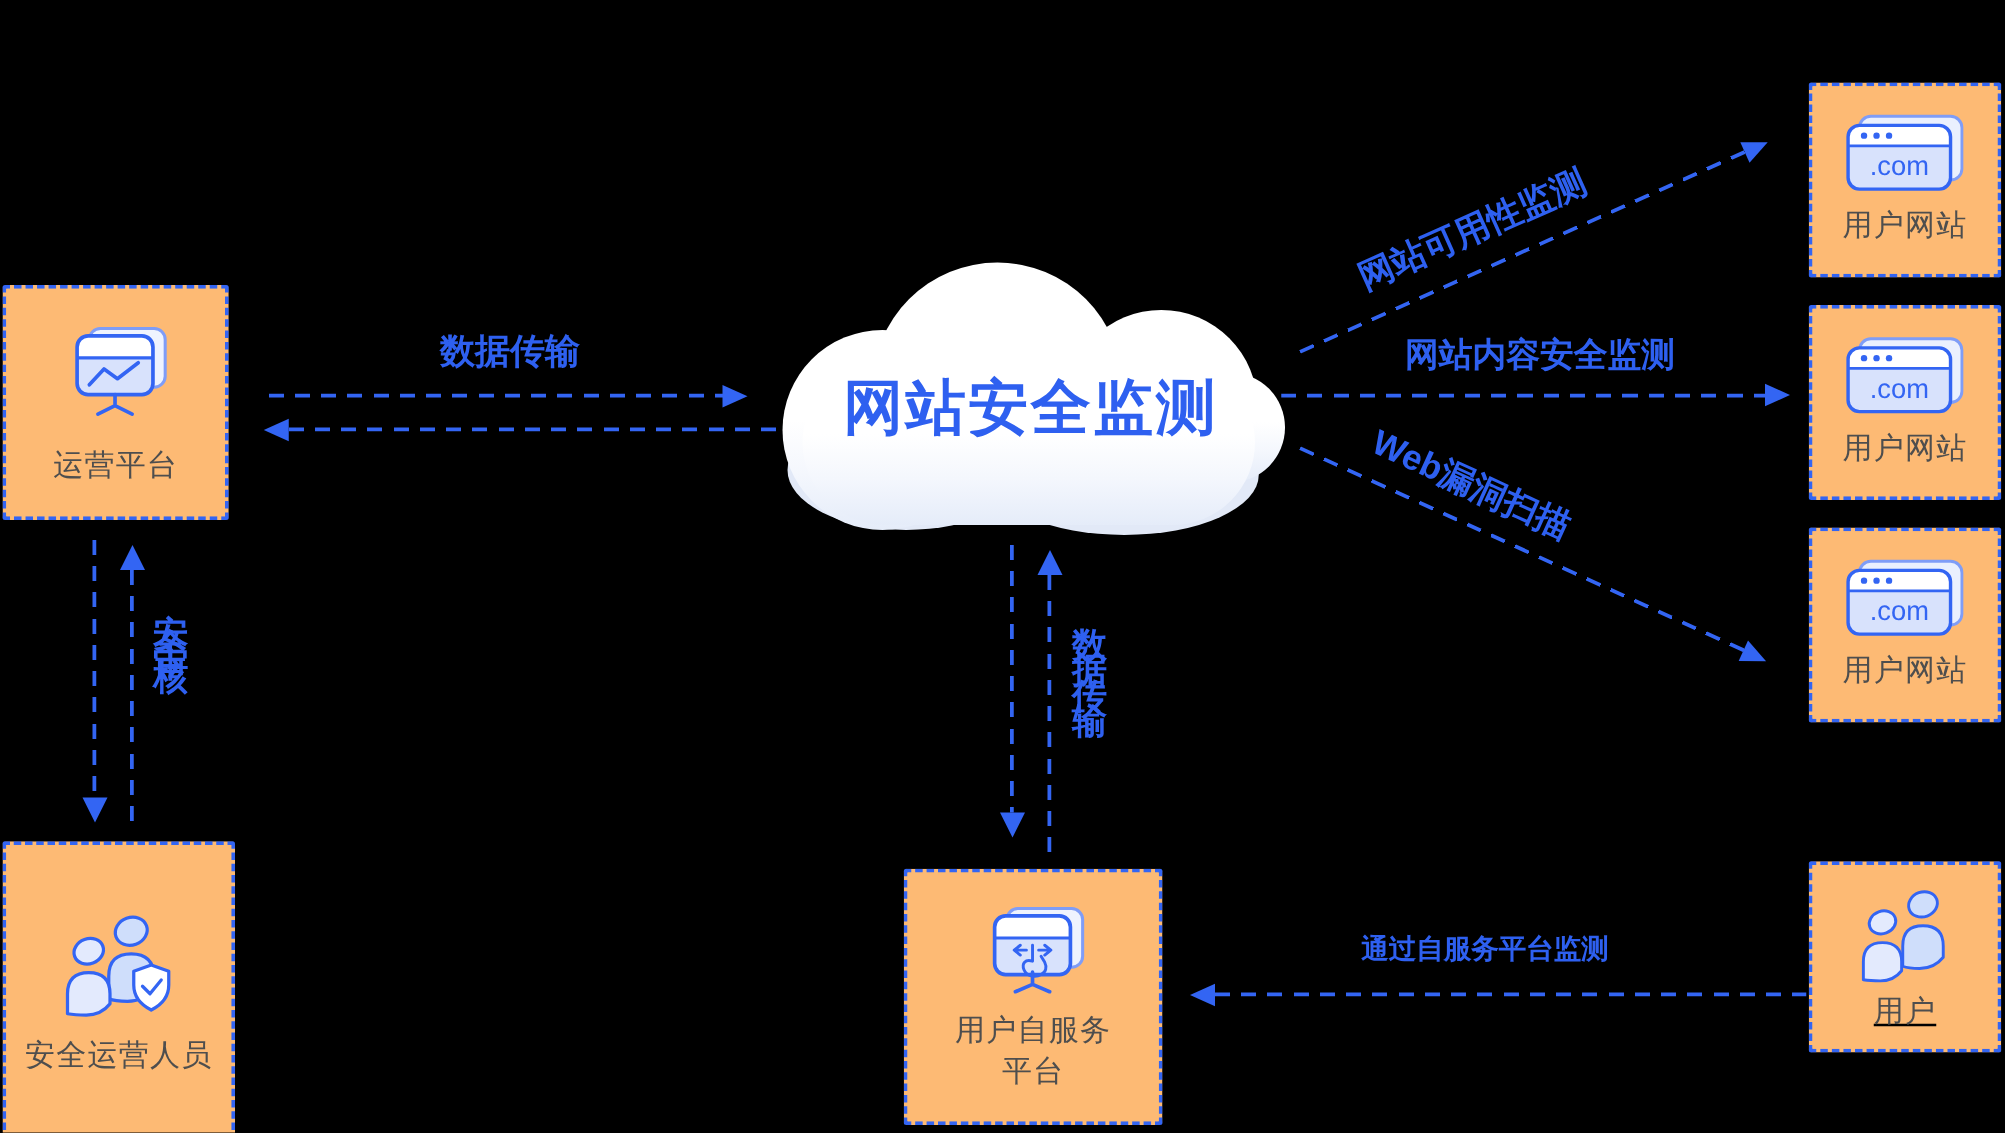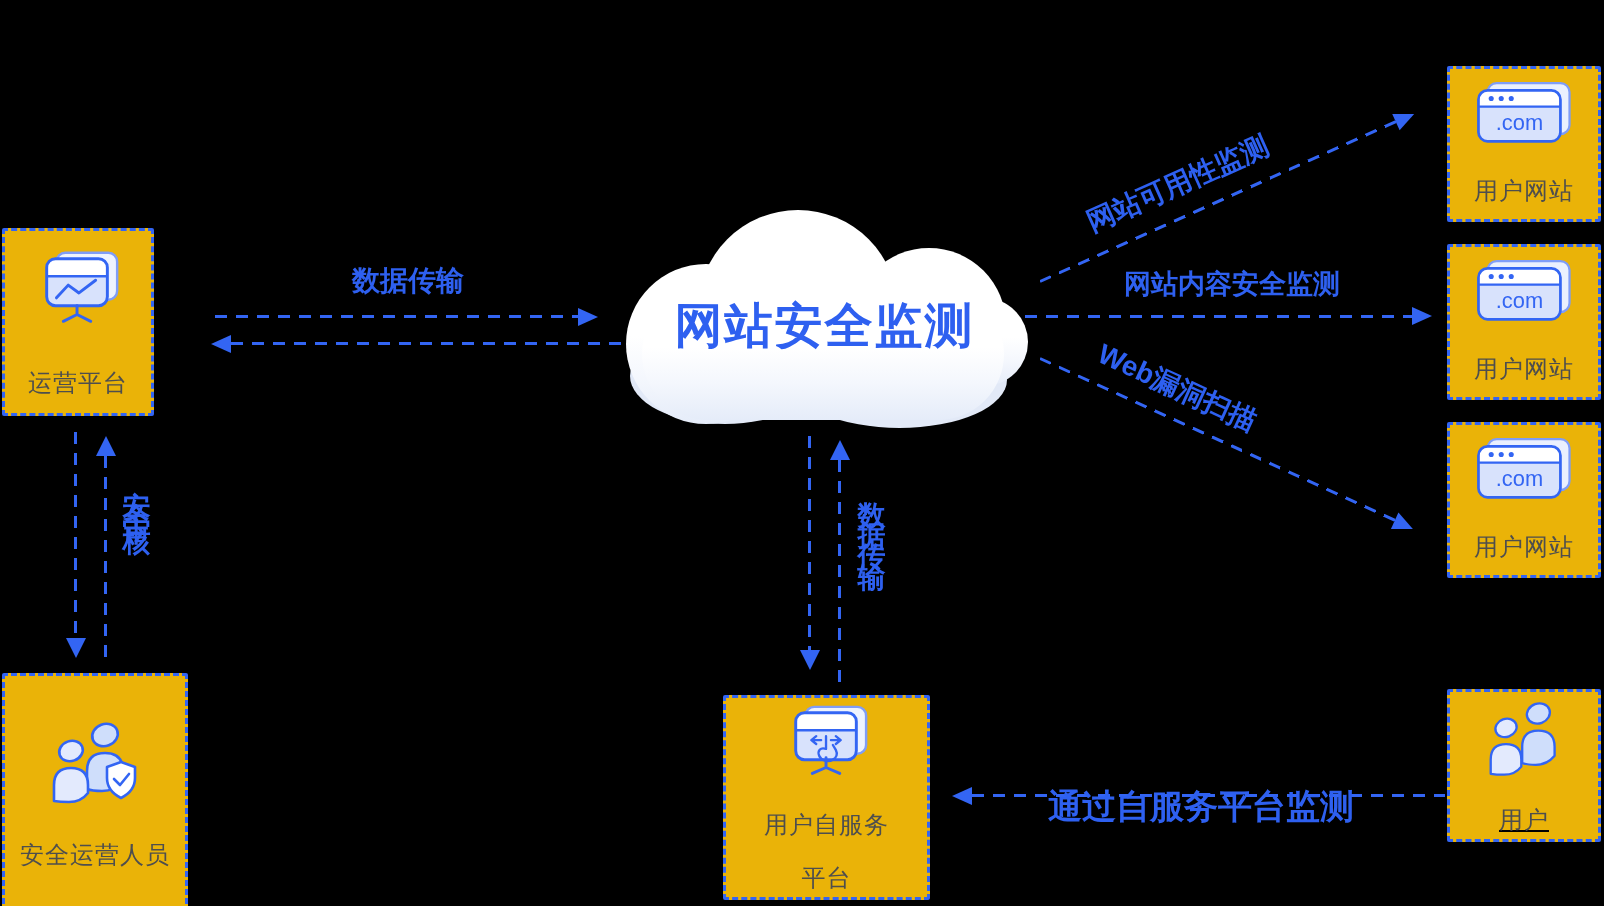--- a/index.html
+++ b/index.html
@@ -1,23 +1,23 @@
 <!DOCTYPE html>
 <html><head>
 <meta charset="utf-8">
 <style>
   html,body{margin:0;padding:0;background:#000;}
   body{width:1604px;height:906px;overflow:hidden;font-family:"Liberation Sans","DejaVu Sans",sans-serif;}
   .canvas{position:relative;width:1604px;height:906px;background:#000;}
 
   
-  .node{position:absolute;background:#eab308;border:3px dashed #3365f3;border-radius:2px;
+  .node{position:absolute;background:#fdba74;border:3px dashed #3365f3;border-radius:2px;
         box-sizing:border-box;display:flex;flex-direction:column;align-items:center;justify-content:center;}
-  .node-label{color:#4e4e4e;font-size:24px;letter-spacing:1px;line-height:1.35;text-align:center;margin-top:20px;}
-  .b-ops{left:2px;top:228px;width:152px;height:188px;gap:10px;}
+  .node-label{color:#4e4e4e;font-size:24px;letter-spacing:1px;line-height:1.35;text-align:center;}
+  .b-ops{left:2px;top:228px;width:181px;height:188px;gap:10px;}
   .b-staff{left:2px;top:673px;width:186px;height:240px;gap:8px;}
   .b-self{left:723px;top:695px;width:207px;height:205px;gap:0;}
   .b-site1{left:1447px;top:66px;width:154px;height:156px;gap:8px;}
   .b-site2{left:1447px;top:244px;width:154px;height:156px;gap:8px;}
   .b-site3{left:1447px;top:422px;width:154px;height:156px;gap:8px;}
   .b-users{left:1447px;top:689px;width:154px;height:153px;gap:6px;text-decoration:underline;}
 
   
   .cloud{position:absolute;left:612px;top:200px;width:425px;height:235px;}
   .lobe{position:absolute;border-radius:50%;
@@ -49,21 +49,21 @@
 
   .edge-label{position:absolute;color:#2e60f0;font-weight:700;text-align:center;white-space:nowrap;}
   .v-label{writing-mode:vertical-rl;text-orientation:upright;}
 
   .el-data-ops{left:328px;top:262px;width:160px;font-size:28px;}
   .el-audit{left:117px;top:468px;font-size:28px;letter-spacing:12px;}
   .el-data-self{left:852px;top:480px;font-size:28px;letter-spacing:20px;}
   .el-avail{left:1058px;top:165px;width:240px;font-size:28px;transform:rotate(-24deg);}
   .el-content{left:1112px;top:266px;width:240px;font-size:27px;}
   .el-scan{left:1057px;top:369px;width:240px;font-size:28px;transform:rotate(24.5deg);}
-  .el-selfmon{left:1048px;top:784px;width:280px;font-size:34px;}
+  .el-selfmon{left:1048px;top:744px;width:280px;font-size:22px;}
 </style>
 </head>
 <body>
 
 <div class="canvas">
 
   <div class="cloud">
     <div class="lobe-shadow ls1"></div>
     <div class="lobe-shadow ls2"></div>
     <div class="lobe lb-left"></div>

